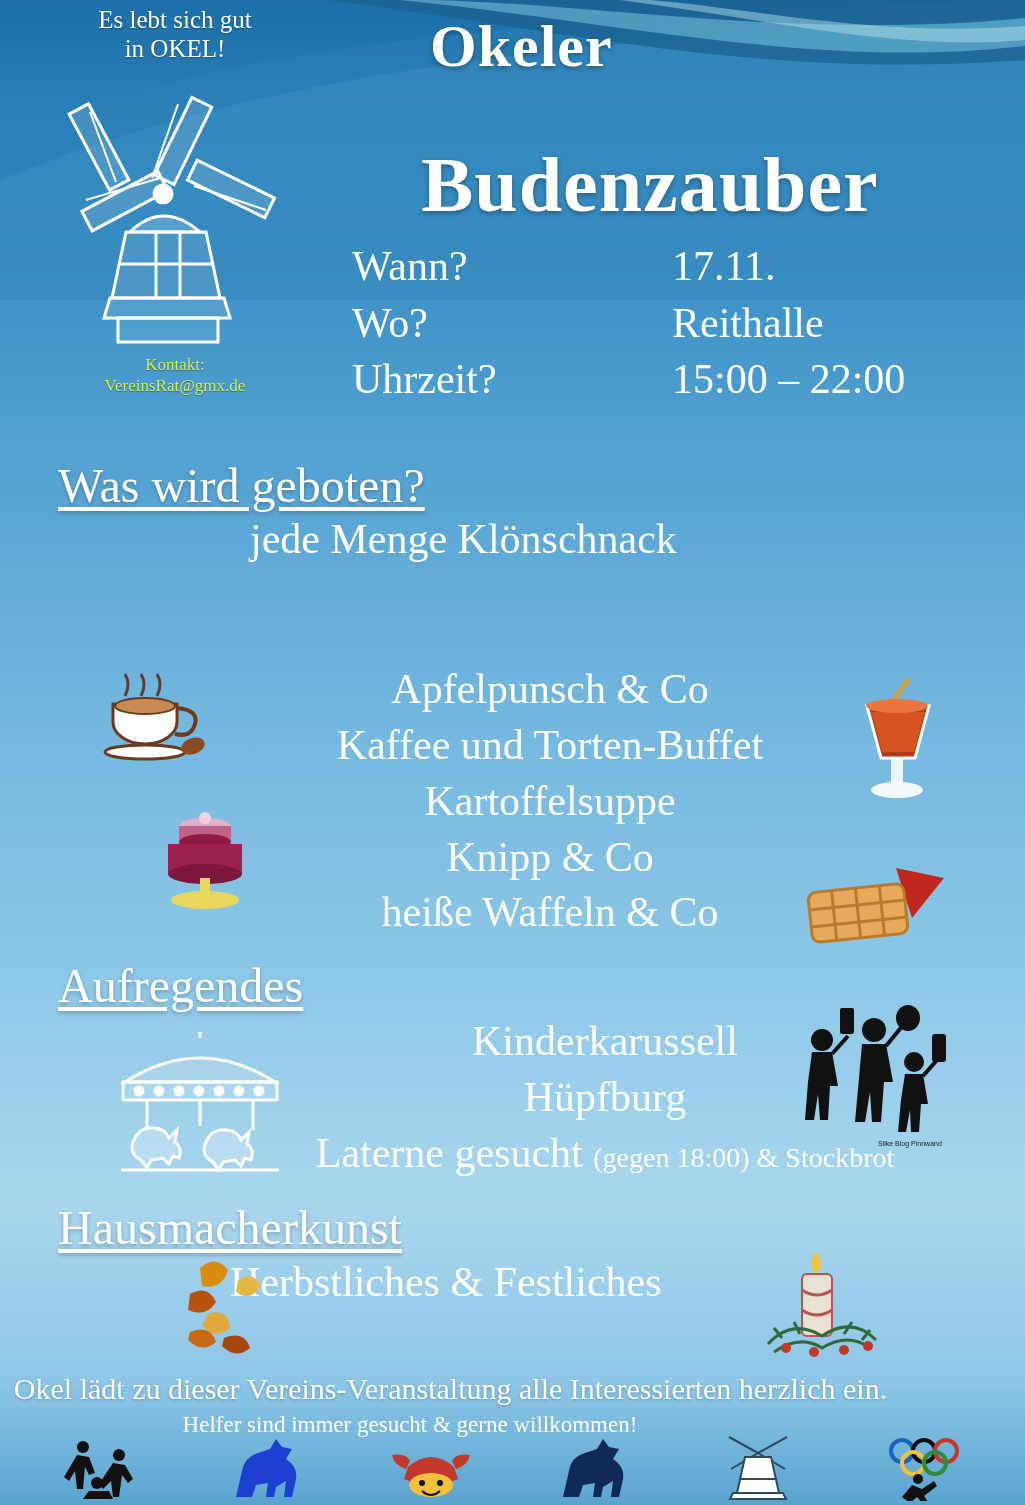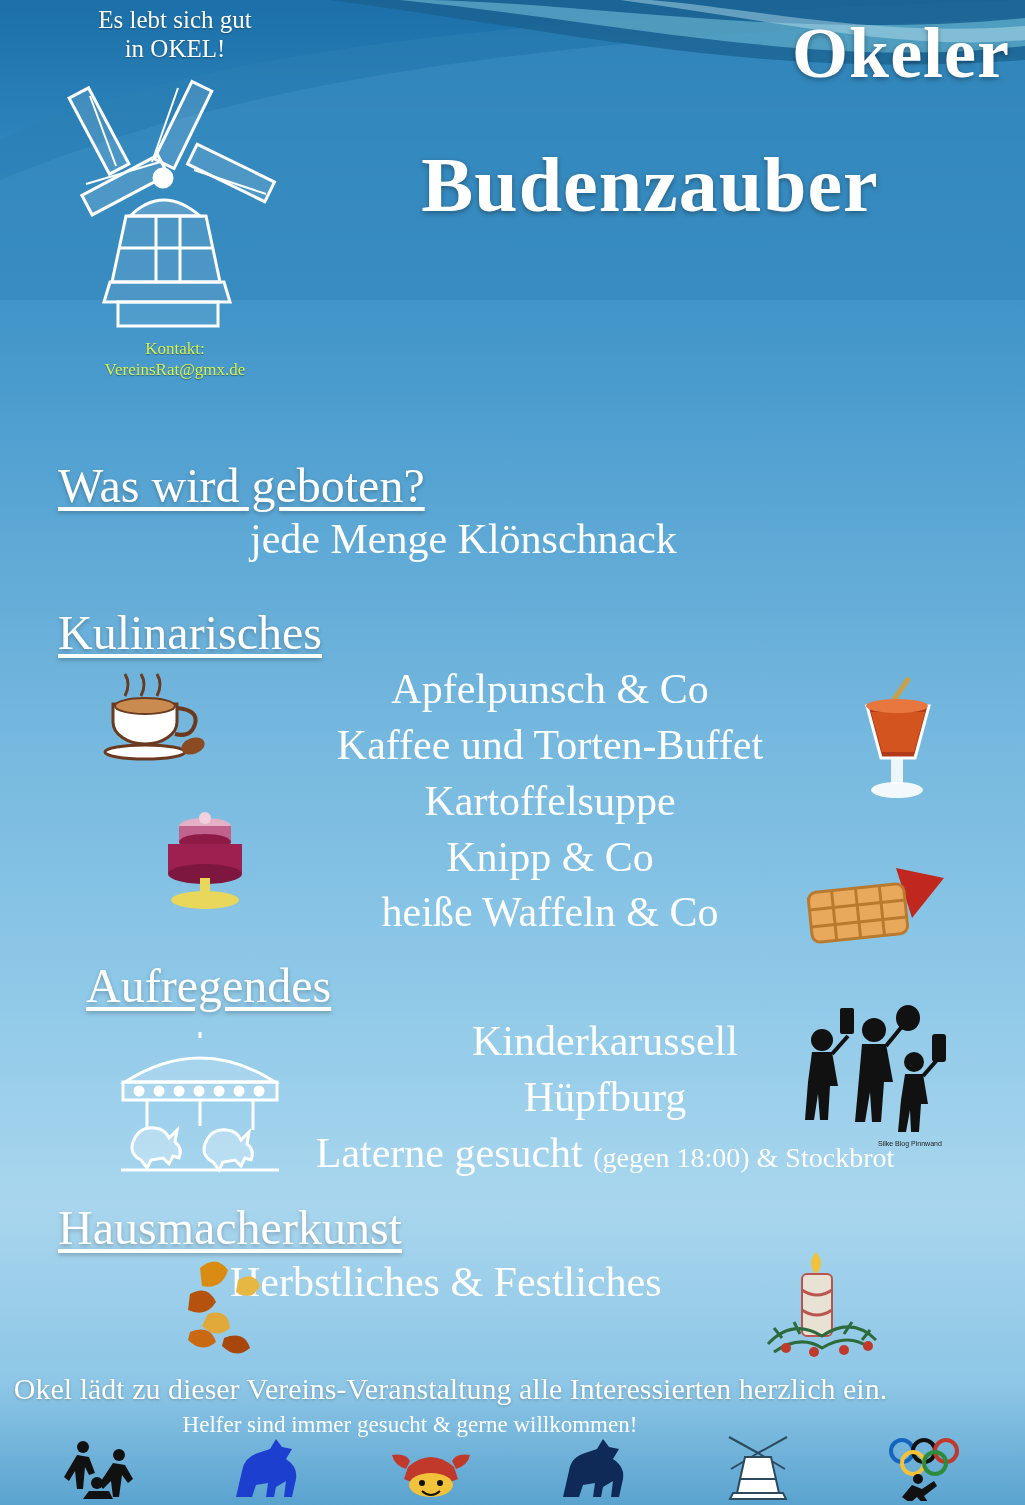--- a/index.html
+++ b/index.html
@@ -29,41 +29,41 @@
     top: 6px;
     left: 40px;
     width: 270px;
     text-align: center;
   }
   .logo-tag {
     font-size: 25px;
     line-height: 1.15;
     color: #ffffff;
     text-shadow: 0 1px 2px rgba(0,0,0,.35);
-    margin-bottom: 2px;
+    margin-bottom: 18px;
     font-family: "Liberation Serif", serif;
   }
   .windmill {
     margin: 0 auto;
     display: block;
   }
   .kontakt {
     margin-top: 2px;
     font-size: 17px;
     line-height: 1.25;
     color: #d8f24d;
     text-shadow: 0 1px 1px rgba(0,0,0,.4);
   }
   .title1 {
     position: absolute;
     top: 12px;
     left: 430px;
     width: 580px;
-    text-align: right;
-    font-size: 72px;
+    text-align: left;
+    font-size: 60px;
     font-weight: bold;
     letter-spacing: 1px;
     text-shadow: 0 2px 5px rgba(0,0,0,.35);
   }
   .title2 {
     position: absolute;
     top: 140px;
     left: 300px;
     width: 700px;
     text-align: center;
@@ -89,21 +89,21 @@
   
   .section-head {
     position: absolute;
     font-size: 48px;
     text-decoration: underline;
     text-underline-offset: 5px;
     text-shadow: 0 2px 4px rgba(0,0,0,.25);
   }
   .sec-geboten { top: 458px; left: 58px; }
   .sec-kulinarisches { top: 605px; left: 58px; }
-  .sec-aufregendes { top: 958px; left: 58px; margin-left: 28px; }
+  .sec-aufregendes { top: 958px; left: 58px; }
   .sec-hausmacher { top: 1200px; left: 58px; }
 
   .line-geboten {
     position: absolute;
     top: 515px;
     left: 250px;
     font-size: 42px;
   }
   .kulinarisch-list {
     position: absolute;
@@ -228,25 +228,38 @@
     </svg>
     <div class="kontakt">
       <div>Kontakt:</div>
       <div>VereinsRat@gmx.de</div>
     </div>
   </div>
 
   <div class="title1">Okeler</div>
   <div class="title2">Budenzauber</div>
 
+  <div class="facts">
+    <div class="facts-row">
+      <div class="facts-q">Wann?</div>
+      <div class="facts-a">17.11.</div>
+    </div>
+    <div class="facts-row">
+      <div class="facts-q">Wo?</div>
+      <div class="facts-a">Reithalle</div>
+    </div>
+    <div class="facts-row">
+      <div class="facts-q">Uhrzeit?</div>
+      <div class="facts-a">15:00 – 22:00</div>
+    </div>
+  </div>
 
   <div class="section-head sec-geboten">Was wird geboten?</div>
   <div class="line-geboten">jede Menge Klönschnack</div>
 
-  <div class="section-head sec-kulinarisches">Kulinarisches</div>
   <div class="kulinarisch-list">
     <div>Apfelpunsch &amp; Co</div>
     <div>Kaffee und Torten-Buffet</div>
     <div>Kartoffelsuppe</div>
     <div>Knipp &amp; Co</div>
     <div>heiße Waffeln &amp; Co</div>
   </div>
 
   <svg class="art art-coffee" width="120" height="100" viewBox="0 0 120 100">
     <g fill="none" stroke="#6b3a1e" stroke-width="3">

